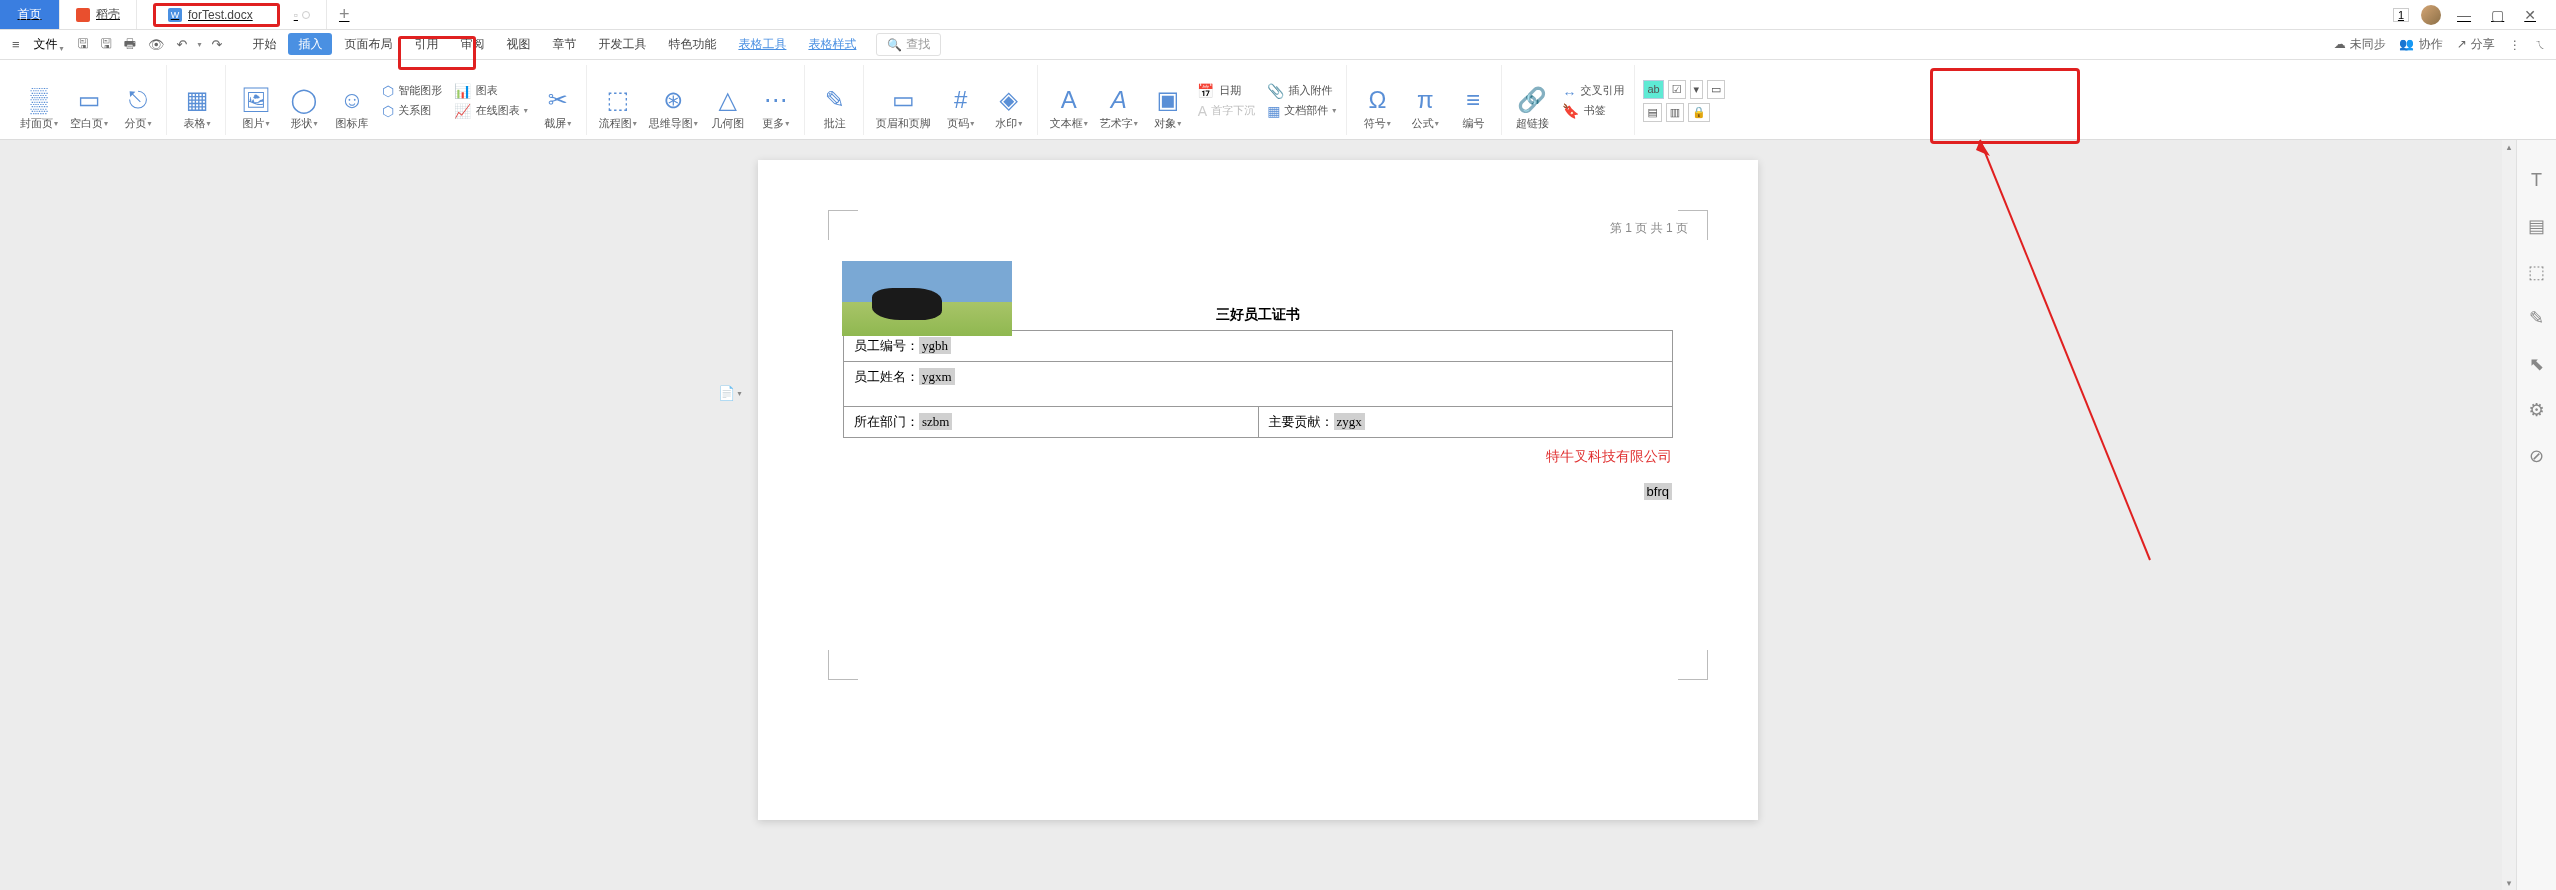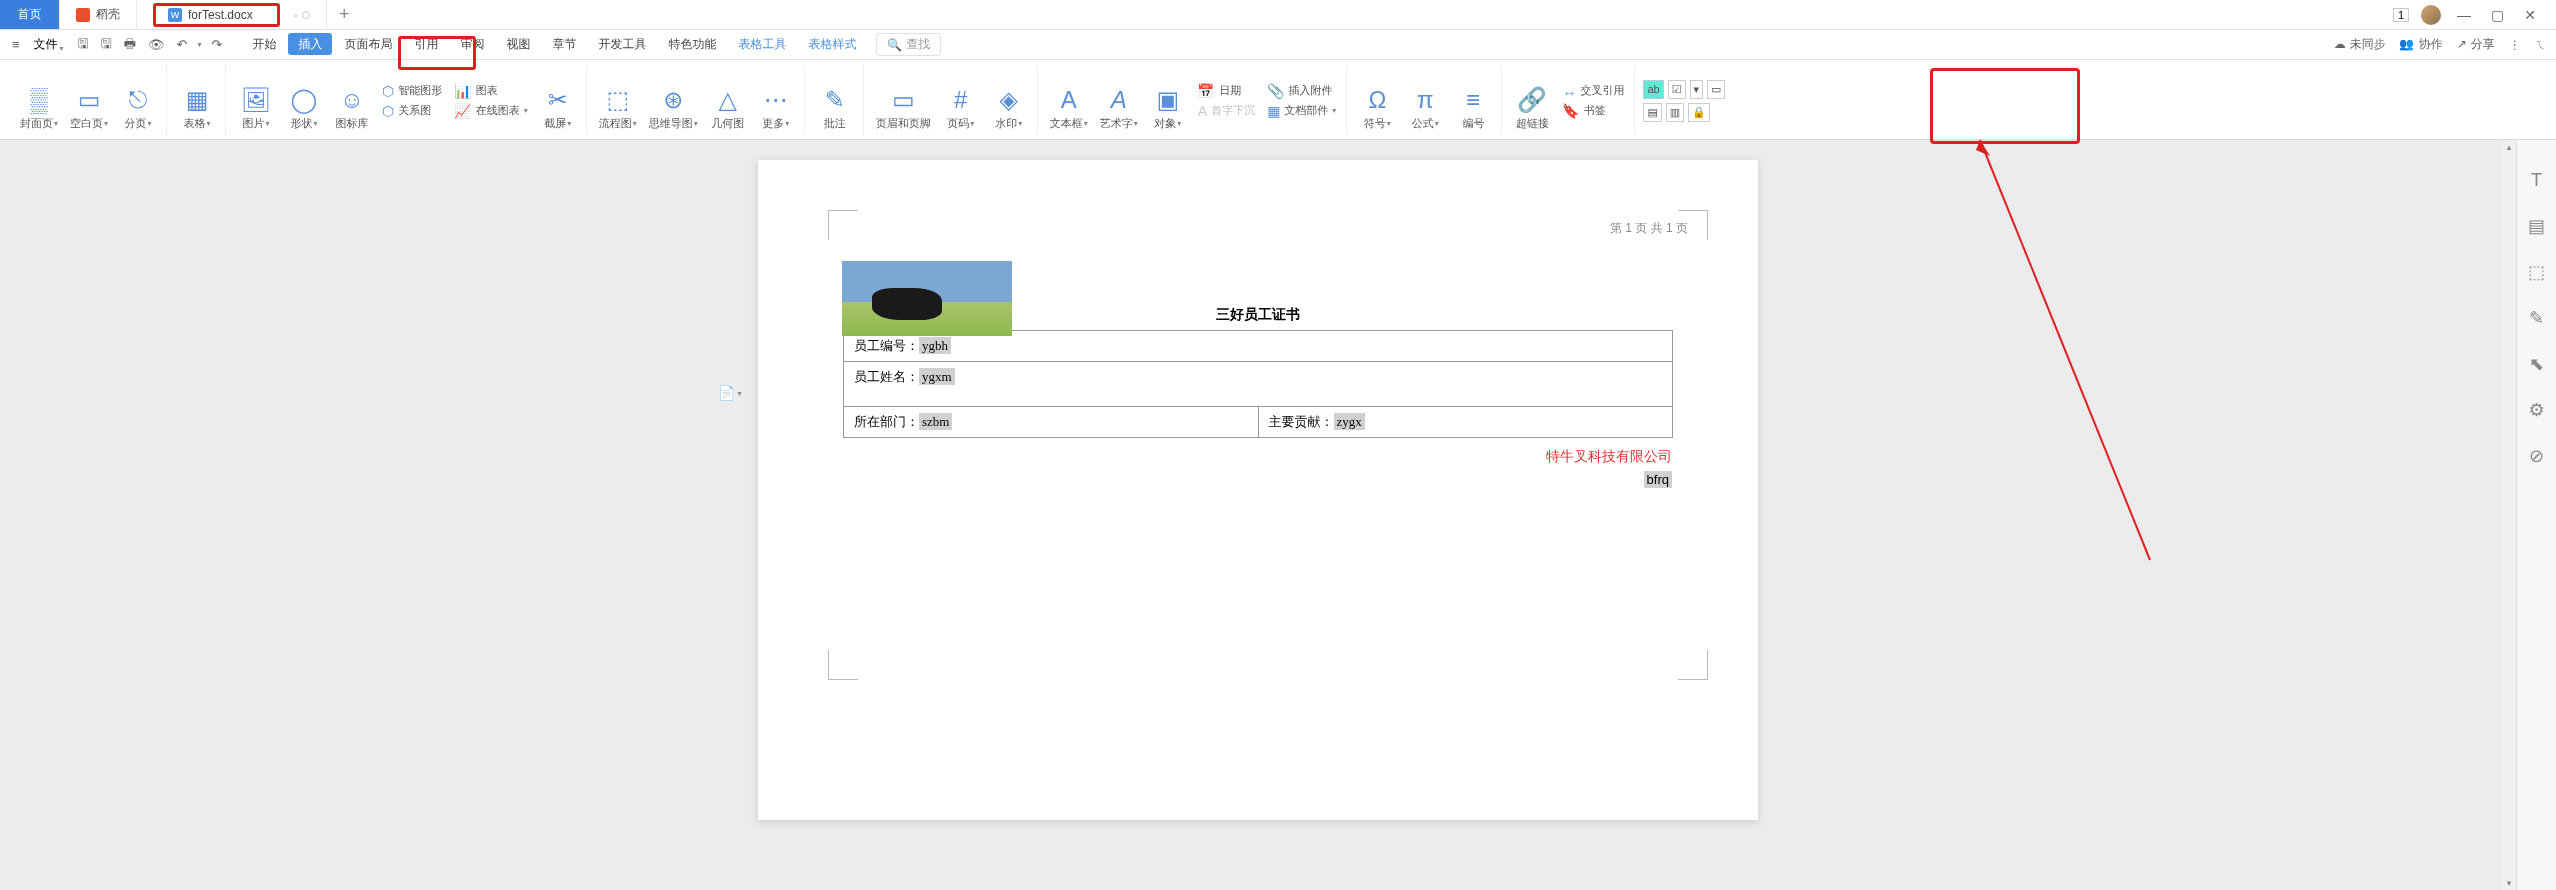--- a/index.html
+++ b/index.html
@@ -1,19 +1,19 @@
 <!DOCTYPE html>
 <html><head>
 <meta charset="utf-8">
 <style>
 * { margin: 0; padding: 0; box-sizing: border-box; font-family: "Microsoft YaHei", Arial, sans-serif; }
 body { background: #f0f0f0; width: 2556px; height: 890px; overflow: hidden; position: relative; }
 
 
-.titlebar { height: 30px; background: #fff; display: flex; align-items: stretch; border-bottom: 1px solid #e0e0e0; }
+.titlebar { height: 30px; background: #fff; display: flex; align-items: stretch; border-bottom: 1px solid #e0e0e0; text-decoration: underline; }
 .tab { padding: 0 16px; display: flex; align-items: center; gap: 6px; font-size: 12px; cursor: pointer; border-right: 1px solid #e8e8e8; }
 .tab.home { background: #3a7ee0; color: #fff; min-width: 60px; justify-content: center; font-weight: 500; }
 .tab.docker { color: #444; }
 .tab.active { color: #444; position: relative; }
 .red-box-tab { border: 3px solid #e02020; border-radius: 3px; padding: 2px 24px 2px 12px; display: flex; align-items: center; gap: 6px; position: relative; }
 .tab-add { padding: 0 12px; display: flex; align-items: center; color: #888; font-size: 18px; }
 .tab-status { margin-left: 8px; display: flex; align-items: center; gap: 4px; }
 .tab-status-dot { width: 8px; height: 8px; border-radius: 50%; border: 1px solid #ccc; }
 .titlebar-right { margin-left: auto; display: flex; align-items: center; gap: 12px; padding-right: 16px; }
 .window-badge { border: 1px solid #ccc; padding: 0 4px; font-size: 11px; }
@@ -21,21 +21,21 @@
 .win-btn { font-size: 14px; color: #666; padding: 0 4px; }
 
 
 .menubar { height: 30px; background: #fff; display: flex; align-items: center; padding: 0 10px; gap: 4px; font-size: 12px; border-bottom: 1px solid #e0e0e0; }
 .menu-left { display: flex; align-items: center; gap: 8px; }
 .menu-icon-btn { color: #666; font-size: 13px; padding: 0 2px; }
 .file-menu { display: flex; align-items: flex-end; gap: 2px; padding: 0 4px; }
 .menu-tabs { display: flex; align-items: center; gap: 2px; margin-left: 14px; }
 .menu-tab { padding: 4px 10px; color: #444; cursor: pointer; }
 .menu-tab.selected { background: #4a90e2; color: #fff; border-radius: 3px; }
-.menu-tab.blue { color: #4a90e2; }
+.menu-tab.blue { color: #4a90e2; text-decoration: underline; }
 .search-box { display: flex; align-items: center; gap: 4px; margin-left: 8px; padding: 2px 10px; border: 1px solid #e0e0e0; border-radius: 3px; color: #999; font-size: 12px; }
 .menubar-right { margin-left: auto; display: flex; align-items: center; gap: 14px; color: #666; font-size: 12px; }
 
 
 .ribbon { height: 80px; background: #fff; display: flex; align-items: center; padding: 4px 10px; gap: 2px; border-bottom: 1px solid #dcdcdc; font-size: 11px; color: #555; }
 .ribbon-group { display: flex; align-items: flex-end; gap: 4px; padding: 0 6px; border-right: 1px solid #eee; height: 70px; }
 .ribbon-group:last-child { border-right: none; }
 .rbtn-large { display: flex; flex-direction: column; align-items: center; justify-content: flex-end; gap: 2px; padding: 4px 4px; height: 68px; min-width: 44px; }
 .rbtn-large .ic { font-size: 24px; color: #5a8fd6; }
 .rbtn-large .lbl { font-size: 11px; white-space: nowrap; display: flex; align-items: center; gap: 1px; }
@@ -60,21 +60,21 @@
 .page-corner.bl { bottom: 140px; left: 70px; border-left: 1px solid #bbb; border-bottom: 1px solid #bbb; }
 .page-corner.br { bottom: 140px; right: 50px; border-right: 1px solid #bbb; border-bottom: 1px solid #bbb; }
 .page-num { text-align: right; font-size: 12px; color: #888; margin-bottom: 24px; padding-right: 20px; }
 .doc-img { width: 170px; height: 75px; background: linear-gradient(to bottom, #7aa8d4 0%, #7aa8d4 55%, #a8c468 55%, #8fb850 100%); margin-left: 34px; position: relative; }
 .doc-img::after { content: ""; position: absolute; left: 30px; bottom: 16px; width: 70px; height: 32px; background: #1a1a1a; border-radius: 30% 40% 30% 40%; }
 .doc-title { text-align: center; font-size: 14px; font-weight: bold; margin-top: -30px; margin-bottom: 6px; }
 .doc-table { border-collapse: collapse; margin: 0 auto; width: 830px; }
 .doc-table td { border: 1px solid #999; padding: 6px 10px; font-size: 13px; }
 .field-val { background: #d0d0d0; padding: 1px 3px; font-family: Liberation Serif, serif; }
 .company { text-align: right; color: #e03030; font-size: 14px; margin-top: 10px; padding-right: 36px; }
-.datefield { text-align: right; padding-right: 36px; margin-top: 4px; }
+.datefield { text-align: right; padding-right: 36px; margin-top: 16px; }
 .datefield span { background: #d0d0d0; padding: 1px 3px; font-size: 13px; }
 .page-side-icon { position: absolute; left: -40px; top: 225px; display: flex; align-items: center; gap: 2px; color: #6aa0e0; font-size: 14px; }
 
 
 .rsidebar { position: absolute; right: 0; top: 140px; bottom: 0; width: 40px; background: #f7f7f7; border-left: 1px solid #e0e0e0; display: flex; flex-direction: column; align-items: center; padding-top: 30px; gap: 24px; }
 .rsidebar .sic { font-size: 18px; color: #888; }
 
 .scroll-track { position: absolute; right: 40px; top: 140px; bottom: 0; width: 14px; background: #f0f0f0; }
 .scroll-up, .scroll-down { position: absolute; left: 0; width: 14px; height: 14px; display: flex; align-items: center; justify-content: center; font-size: 9px; color: #888; }
 .scroll-up { top: 0; }

